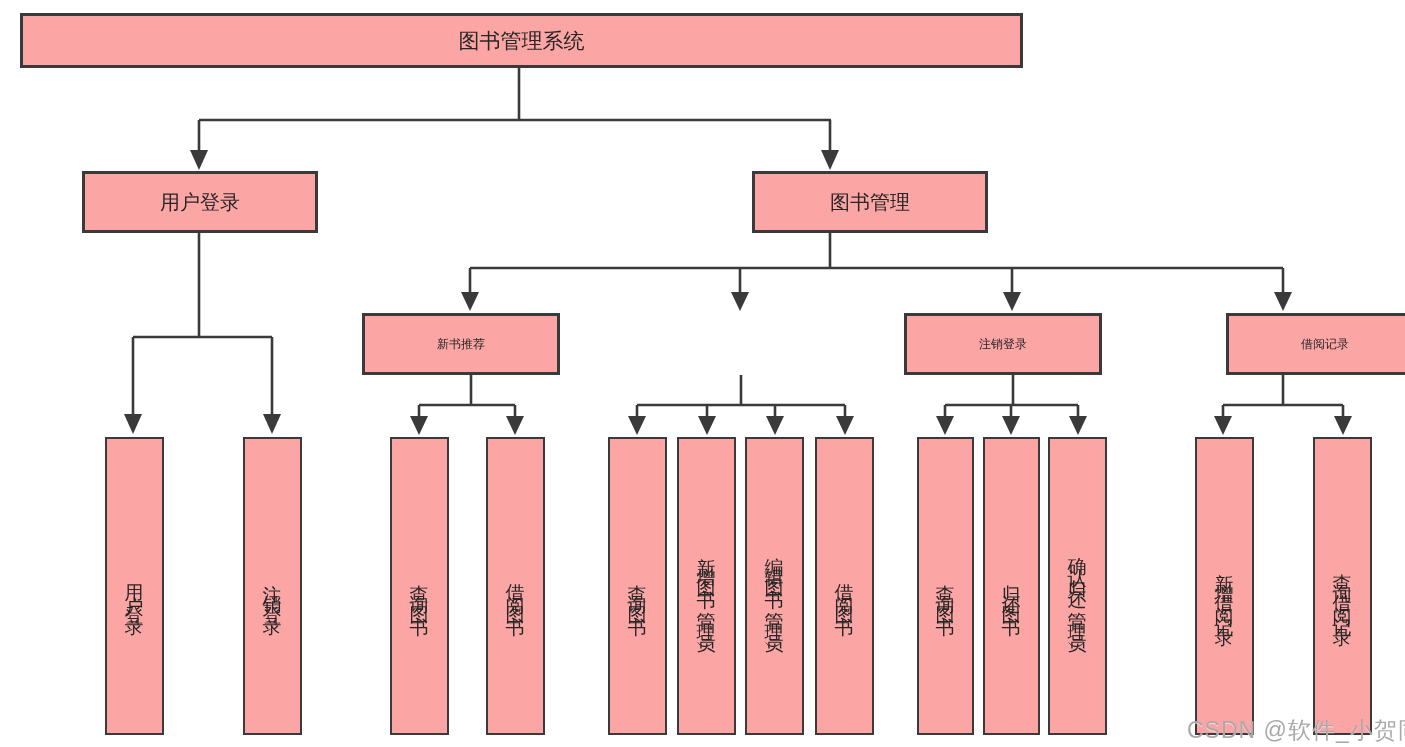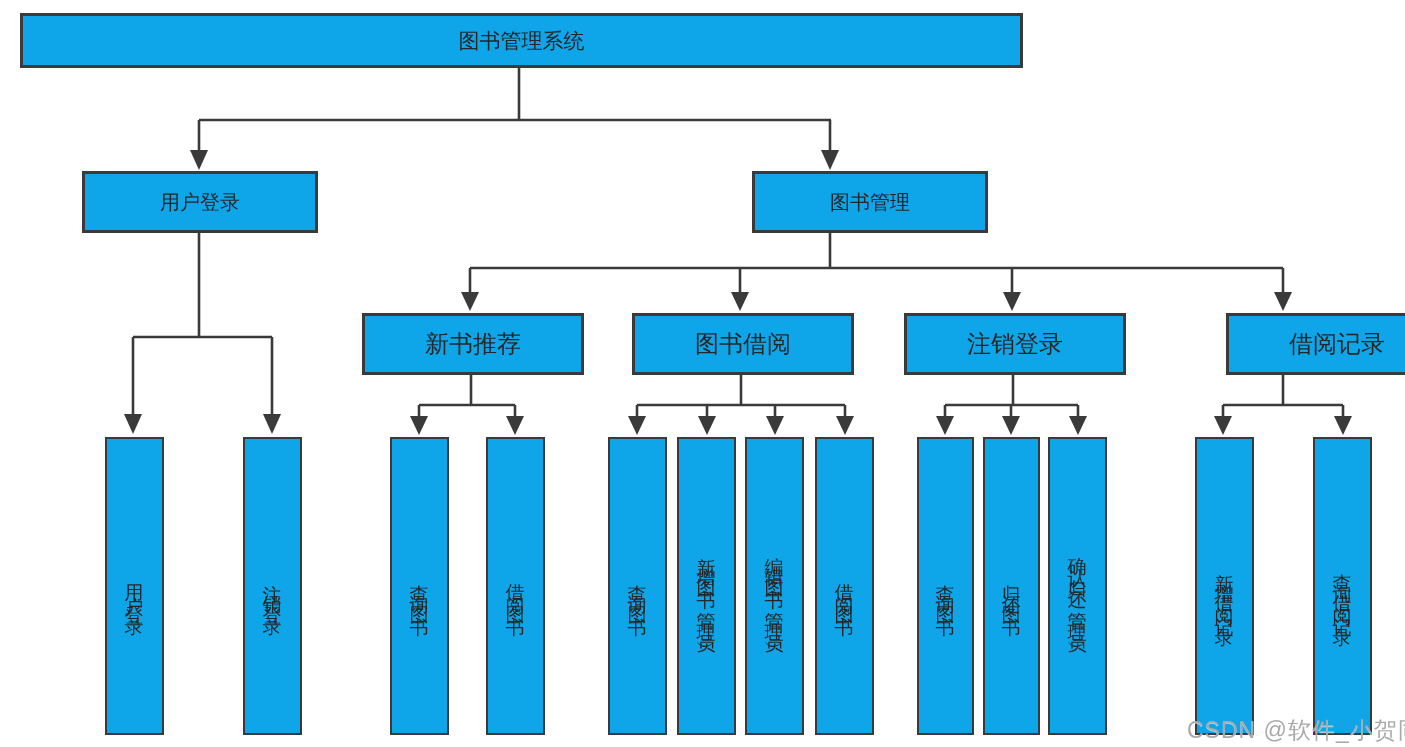--- a/index.html
+++ b/index.html
@@ -9,27 +9,27 @@
     --watermark:#a9a9a9;
   }
   html,body{margin:0;padding:0;background:var(--background);}
   body{font-family:"Liberation Sans","DejaVu Sans",sans-serif;color:var(--text);}
   .canvas{
     position:relative;width:1405px;height:747px;background:var(--background);
     overflow:hidden;
   }
   .connectors{position:absolute;left:0;top:0;z-index:0;}
   .node{
-    position:absolute;background:#0ea5e9;border:3px solid var(--line);
+    position:absolute;background:#fca5a5;border:3px solid var(--line);
     display:flex;align-items:center;justify-content:center;
     box-sizing:border-box;z-index:1;
   }
   .node.root{left:20px;top:13px;width:1003px;height:55px;font-size:21px;}
   .node.lvl2{top:171px;width:236px;height:62px;font-size:20px;}
-  .node.lvl3{top:313px;width:222px;height:62px;font-size:24px;text-align:center;}
+  .node.lvl3{top:313px;width:198px;height:62px;font-size:12px;text-align:center;}
   .node.leaf{
     top:437px;width:59px;height:298px;border-width:2.5px;font-size:19px;
   }
   .node.leaf .vtext{
     writing-mode:vertical-rl;text-orientation:mixed;
     line-height:1;letter-spacing:11px;position:relative;top:5px;
     white-space:nowrap;
   }
   .watermark{
     position:absolute;left:1187px;top:715px;z-index:2;
@@ -116,23 +116,20 @@
   <div class="node lvl2" style="left:82px;">
     <span>用户登录</span>
   </div>
   <div class="node lvl2" style="left:752px;">
     <span>图书管理</span>
   </div>
 
   <div class="node lvl3" style="left:362px;">
     <span>新书推荐</span>
   </div>
-  <div class="node lvl3" style="left:632px;">
-    <span>图书借阅</span>
-  </div>
   <div class="node lvl3" style="left:904px;">
     <span>注销登录</span>
   </div>
   <div class="node lvl3" style="left:1226px;">
     <span>借阅记录</span>
   </div>
 
   <div class="node leaf" style="left:105px;">
     <span class="vtext">用户登录</span>
   </div>

